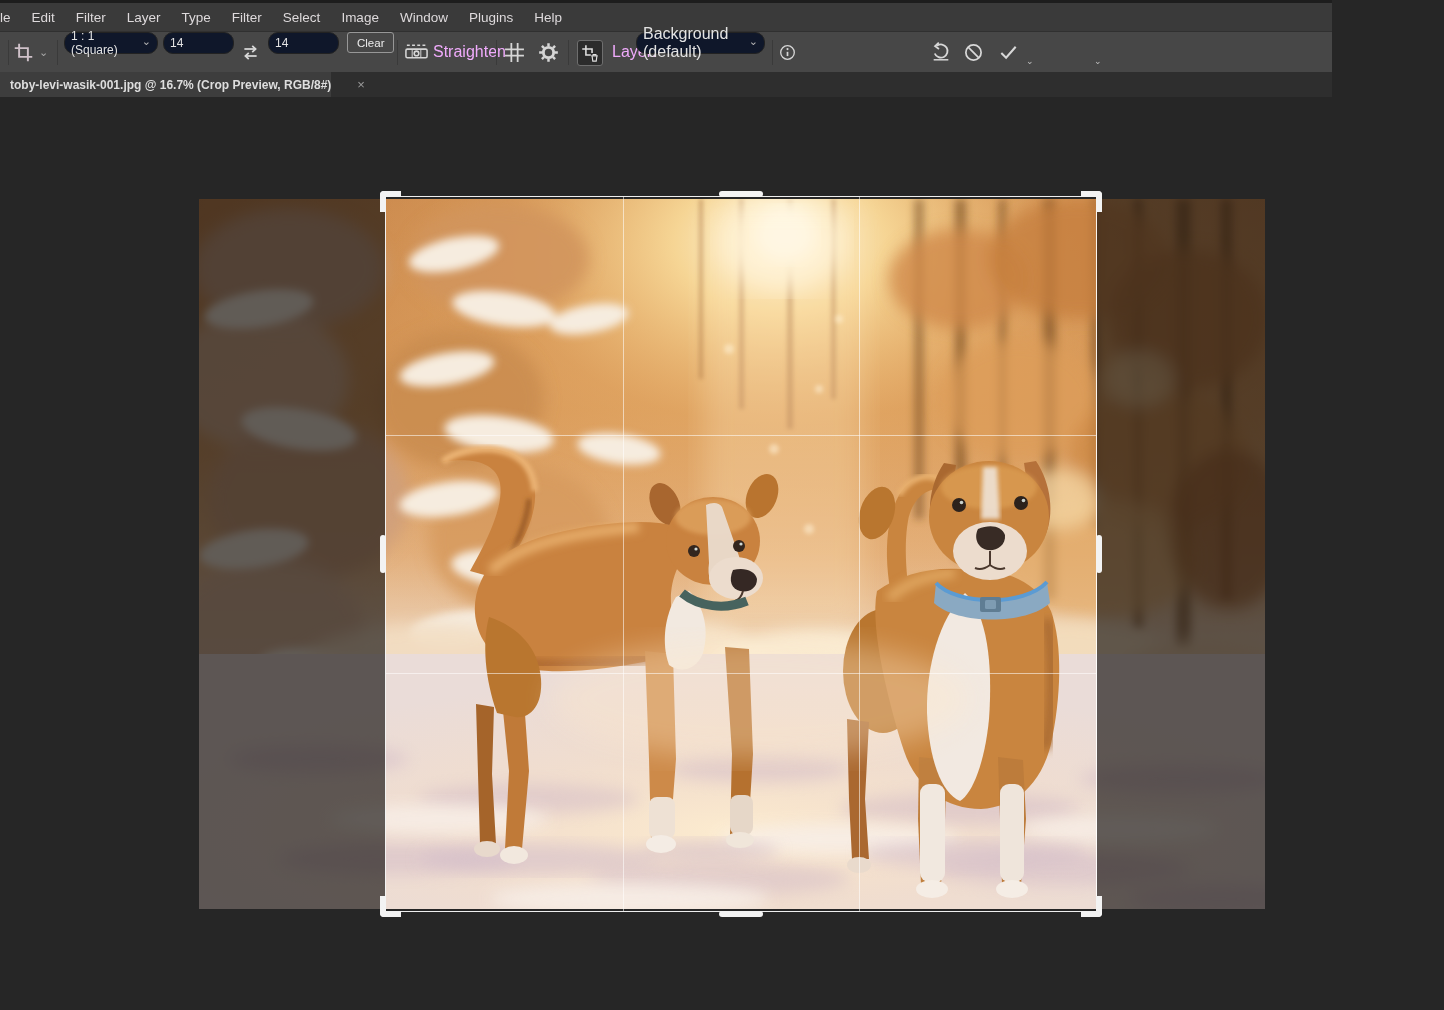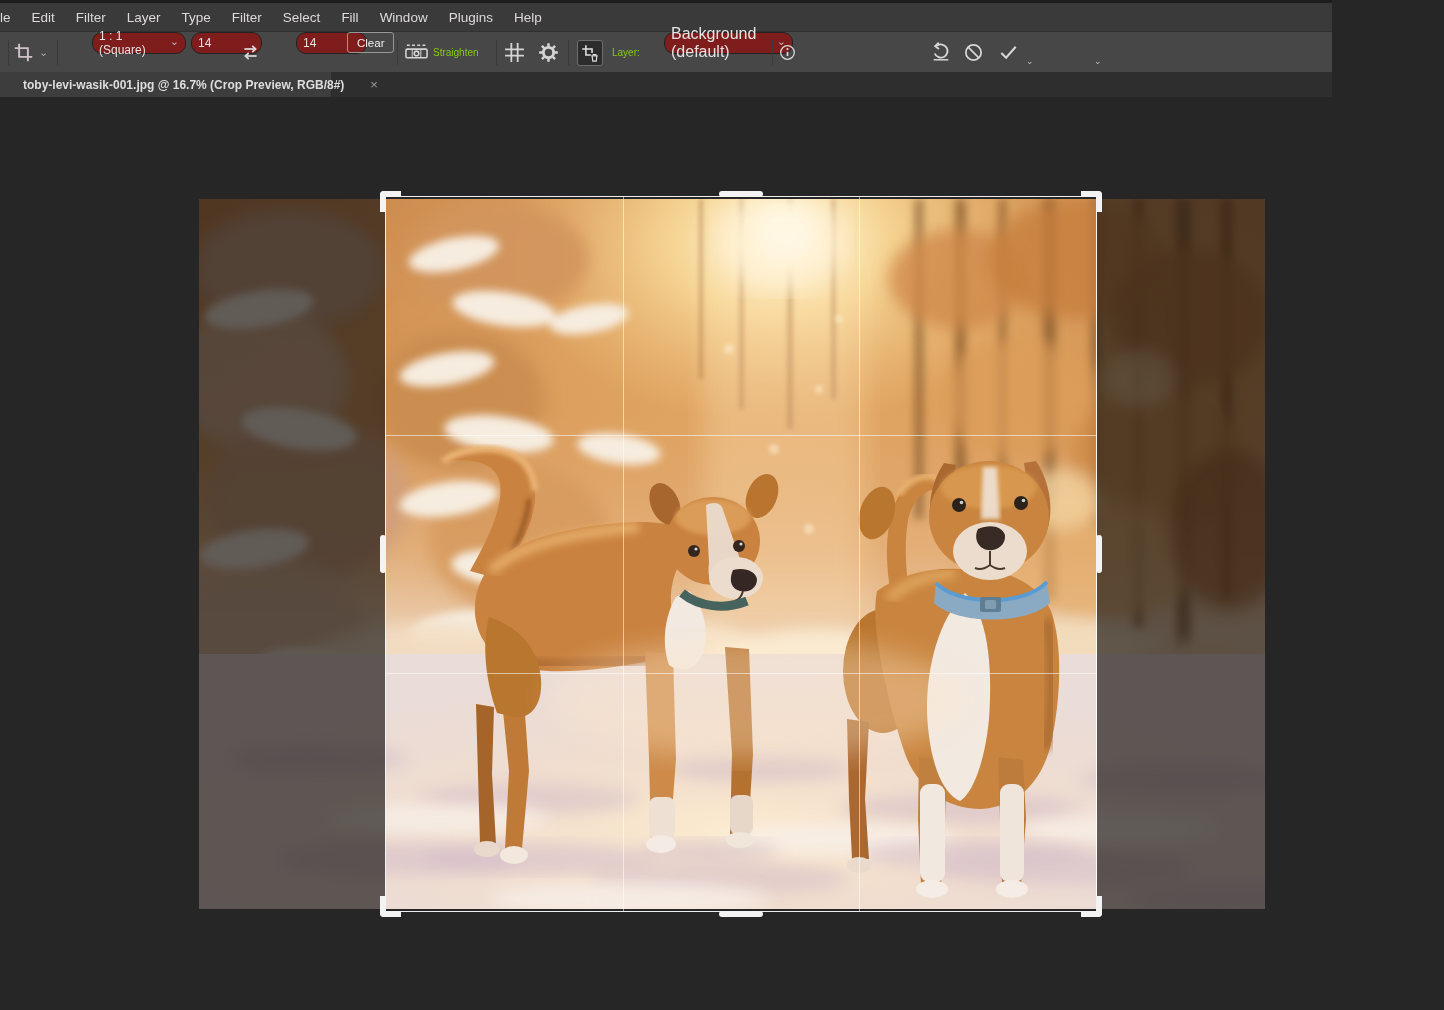--- a/index.html
+++ b/index.html
@@ -13,40 +13,40 @@
              display:flex; align-items:center; gap:17px; padding-left:0px;
              color:#dedadc; font-size:13.5px; }
   .menubar .mi { padding:0 2px; cursor:default; white-space:nowrap; }
   .menubar .mi:first-child { margin-left:-2px; }
 
   .optionsbar { position:absolute; left:0; top:31px; width:100%; height:41px; background:#474747;
                 border-top:1px solid #303030; color:#dcdcdc; font-size:12px; }
   .ob { position:absolute; top:0; height:100%; display:flex; align-items:center; }
   .sep { position:absolute; top:8px; width:1px; height:25px; background:#3a3a3a; }
 
-  .field { background:#7f1d1d; border:1px solid #222; border-radius:10px; height:22px;
-           color:#e3e3e3; font-size:12px; font-family:"Liberation Sans",sans-serif;margin-left:28px; }
+  .field { background:#0f172a; border:1px solid #222; border-radius:10px; height:22px;
+           color:#e3e3e3; font-size:12px; font-family:"Liberation Sans",sans-serif; }
   .drop { display:flex; align-items:center; justify-content:space-between; padding:0 6px; cursor:default; }
   .drop .chev { color:#b5b5b5; font-size:11px; margin-left:6px; transform:translateY(-2px); }
   input.field { padding:0 6px; outline:none; }
 
   .btn-clear { background:transparent; border:1px solid #979797; border-radius:3px; height:21px;
                padding:0 9px; color:#ececec; font-size:11.5px; display:flex; align-items:center; cursor:default; }
 
   .icon-btn { display:flex; align-items:center; justify-content:center; cursor:default; }
   .toggle-btn { width:26px; height:26px; background:#2c2c2c; border:1px solid #6e6e6e;
                 border-radius:3px; position:relative; }
   .mini-chev { color:#c0c0c0; font-size:9px; position:absolute; }
 
-  .label-txt { color:#84cc16; font-size:10px; }
+  .label-txt { color:#f0abfc; font-size:16px; }
 
   
   .tabbar { position:absolute; left:0; top:72px; width:100%; height:25px; background:#2e2e2e; }
   .tab { position:absolute; left:0; top:0; height:25px; width:331px; background:#3d3d3d;
-         display:flex; align-items:center; padding:0 23px; gap:26px; }
+         display:flex; align-items:center; padding:0 10px; gap:26px; }
   .tab-title { color:#dedede; font-size:12px; font-weight:700; white-space:nowrap; }
   .tab-close { color:#9b9b9b; font-size:13px; line-height:1; cursor:default; margin-left:auto; }
 
   
   .canvas { position:absolute; left:0; top:97px; width:1444px; height:913px; background:#262626; overflow:hidden; }
   .photo { position:absolute; left:199px; top:102px; width:1066px; height:710px; }
   .photo svg.scene { position:absolute; left:0; top:0; }
 
   .dim { position:absolute; top:0; height:710px; background:rgba(20,17,15,0.66); }
   .dim.left { left:0; width:187px; }
@@ -81,21 +81,21 @@
   <div class="top-strip"></div>
 
   <div class="menubar">
     <span class="mi">le</span>
     <span class="mi">Edit</span>
     <span class="mi">Filter</span>
     <span class="mi">Layer</span>
     <span class="mi">Type</span>
     <span class="mi">Filter</span>
     <span class="mi">Select</span>
-    <span class="mi">Fill</span>
+    <span class="mi">Image</span>
     <span class="mi">Window</span>
     <span class="mi">Plugins</span>
     <span class="mi">Help</span>
   </div>
 
   <div class="optionsbar">
     <div class="sep" style="left:8px"></div>
 
     <div class="ob icon-btn" style="left:13px">
       <svg class="ic" width="21" height="21" viewBox="0 0 24 24" fill="none" stroke="#cfc1c9" stroke-width="2.2">

